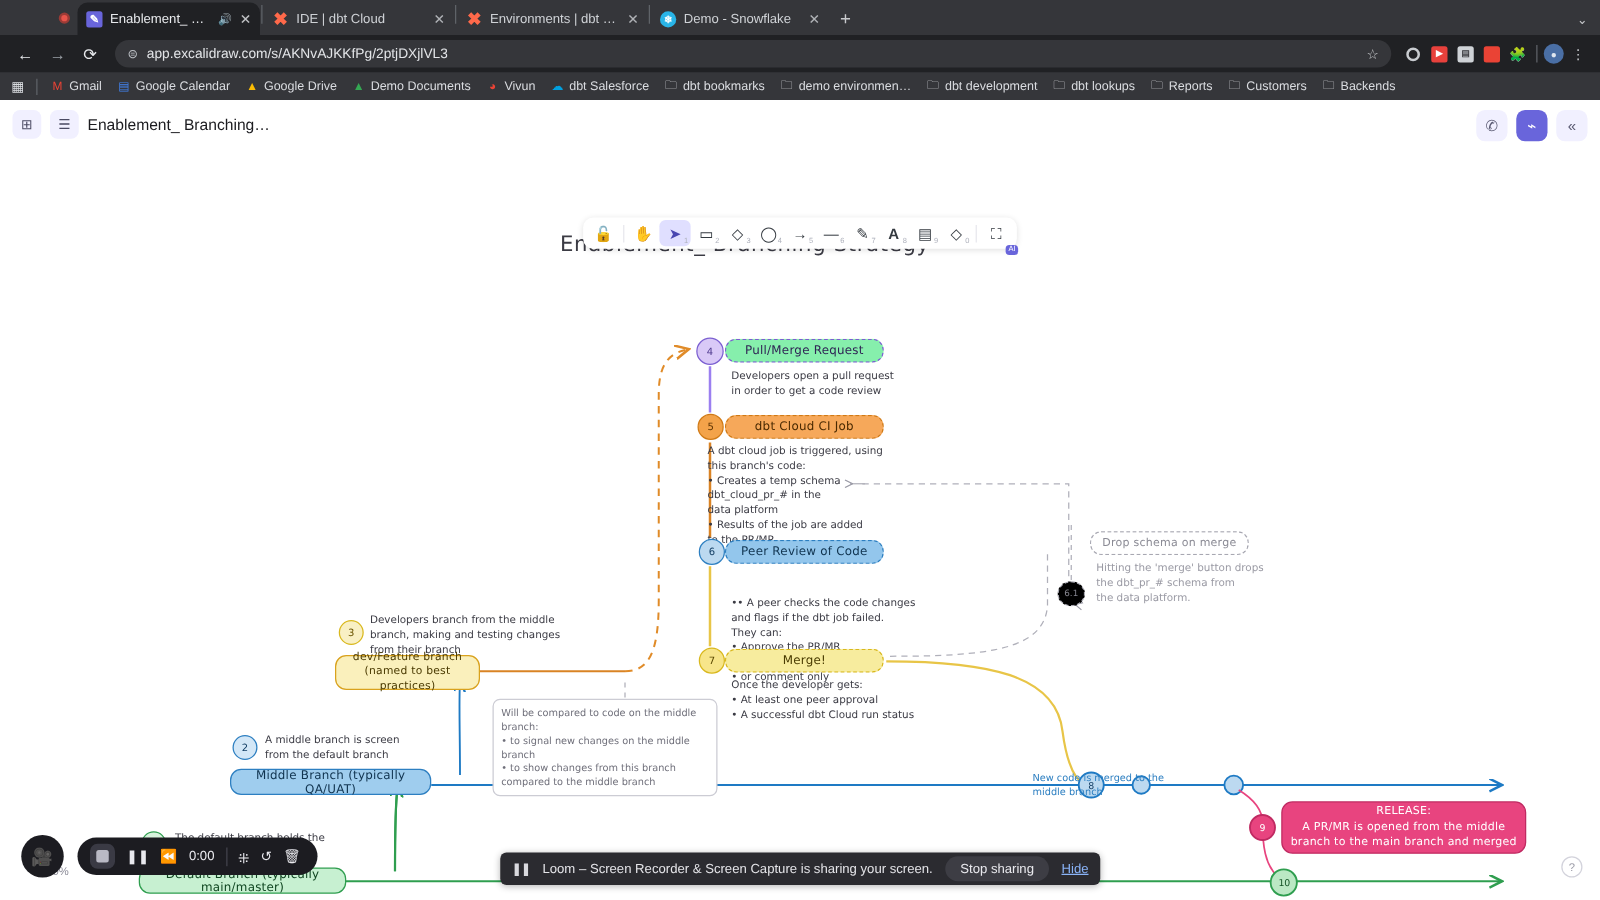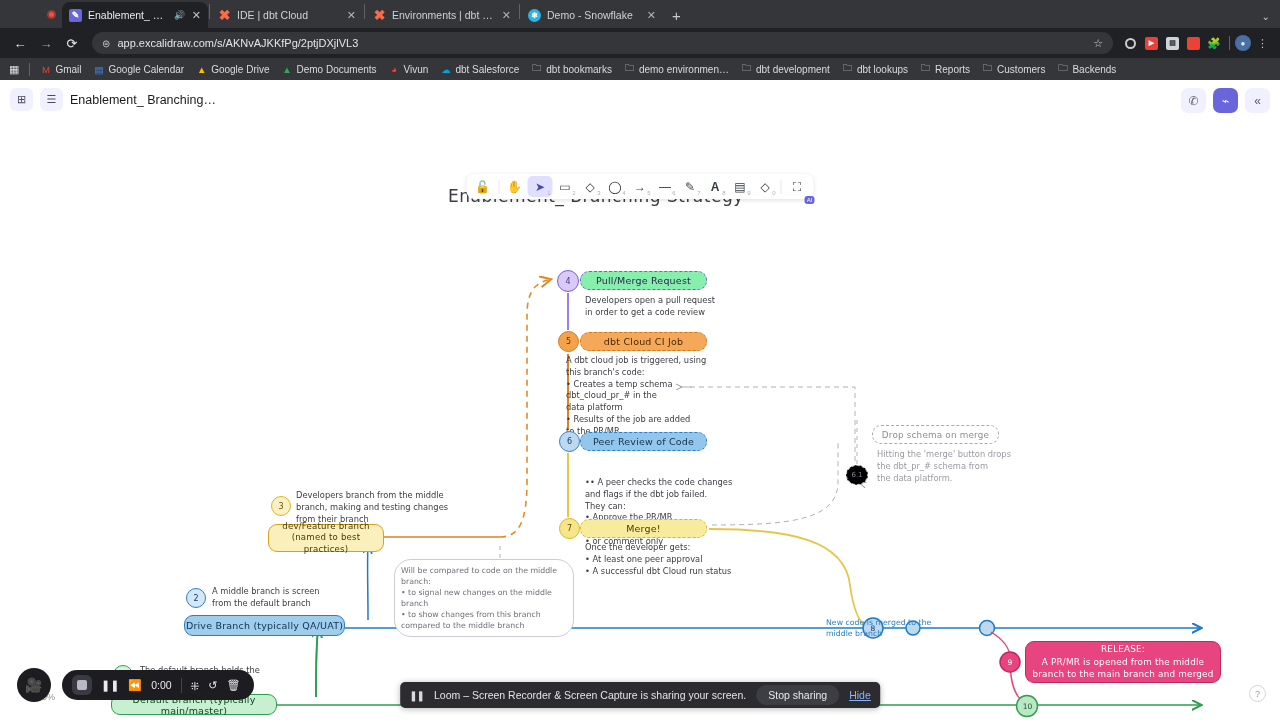--- a/index.html
+++ b/index.html
@@ -346,29 +346,29 @@
 • At least one peer approval
 • A successful dbt Cloud run status</div>
 
   <div class="circ" style="left:271px;top:416px;width:20px;height:20px;background:#f9f0c4;border:1.3px solid #d9b81e;color:#6b5502;">3</div>
   <div class="note" style="left:296px;top:410px;width:200px;color:#3b3b44;">Developers branch from the middle
 branch, making and testing changes
 from their branch</div>
   <div class="pill" style="left:268px;top:444px;width:116px;height:28px;background:#faf0bc;border:1.5px solid #d9a21e;color:#4a3a02;font-size:8.6px;line-height:1.35;white-space:pre-line;">dev/Feature branch
 (named to best practices)</div>
 
-  <div class="note" style="left:394px;top:479px;width:180px;color:#6f6f7a;padding:5px 6px;border:1.1px solid #ccccd4;border-radius:17px;background:#fff;font-size:7.8px;">Will be compared to code on the middle branch:
+  <div class="note" style="left:394px;top:479px;width:180px;color:#6f6f7a;padding:5px 6px;border:1.1px solid #ccccd4;border-radius:6px;background:#fff;font-size:7.8px;">Will be compared to code on the middle branch:
 • to signal new changes on the middle branch
 • to show changes from this branch
    compared to the middle branch</div>
 
   <div class="circ" style="left:186px;top:508px;width:20px;height:20px;background:#d3e7f7;border:1.3px solid #2d7fc1;color:#123d63;">2</div>
   <div class="note" style="left:212px;top:506px;width:180px;color:#3b3b44;">A middle branch is screen
 from the default branch</div>
-  <div class="pill" style="left:184px;top:535px;width:161px;height:21px;background:#9fcdee;border:1.5px solid #2d7fc1;color:#10334f;">Drive Branch (typically QA/UAT)</div>
+  <div class="pill" style="left:184px;top:535px;width:161px;height:21px;background:#9fcdee;border:1.5px solid #2d7fc1;color:#10334f;">Middle Branch (typically QA/UAT)</div>
 
   <div class="circ" style="left:113px;top:585px;width:20px;height:20px;background:#d8f3dd;border:1.3px solid #2f9e4f;color:#145226;">1</div>
   <div class="note" style="left:140px;top:585px;width:180px;color:#3b3b44;">The default branch holds the
 'best version' code</div>
   <div class="pill" style="left:111px;top:614px;width:166px;height:21px;background:#c7f0d1;border:1.5px solid #2f9e4f;color:#0f4520;">Default Branch (typically main/master)</div>
 
   <div class="circ" style="left:864px;top:539px;width:18px;height:18px;color:#123d63;font-size:7.5px;">8</div>
   <div class="note" style="left:826px;top:537px;width:150px;color:#2d7fc1;font-size:7.8px;">New code is merged to the
 middle branch</div>
 

